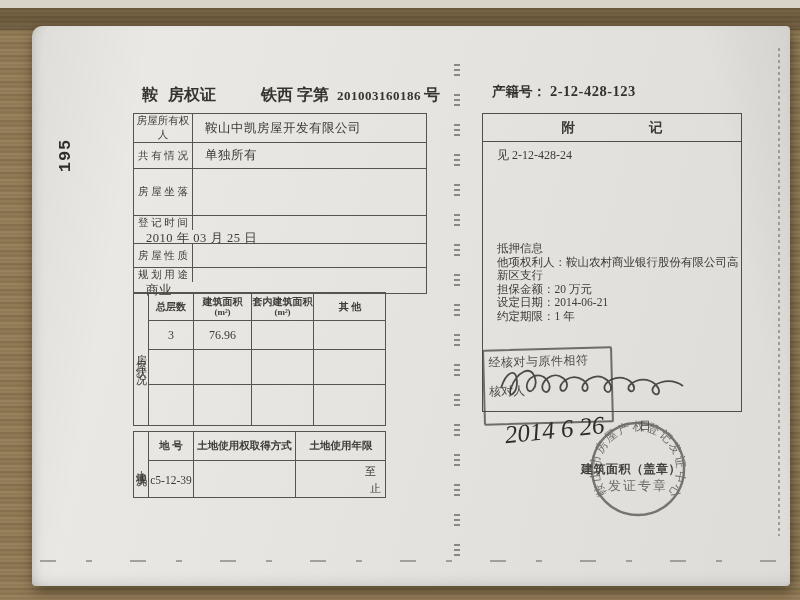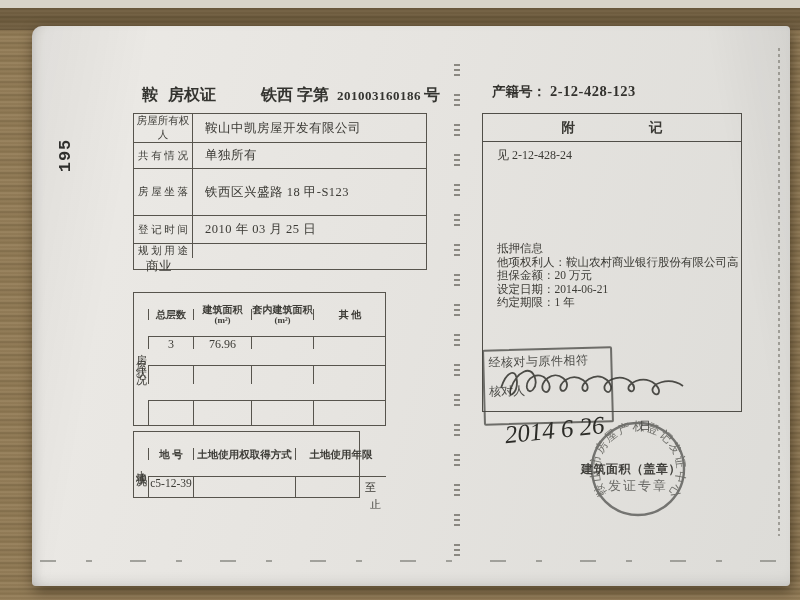--- a/index.html
+++ b/index.html
@@ -25,32 +25,32 @@
   .t-zidi{margin-left:4px;}
   .t-number{margin-left:8px;font-size:13px;letter-spacing:0.5px;}
   .t-hao{margin-left:3px;}
   
   .fields{position:absolute;left:101px;top:87px;width:294px;border:1px solid #57544d;box-sizing:border-box;background:transparent;}
   .fr{display:flex;border-top:1px solid #57544d;}
   .fr:first-child{border-top:none;}
   .fl{width:59px;border-right:1px solid #57544d;display:flex;align-items:center;justify-content:center;
     text-align:center;font-size:10.5px;color:#3d3c37;padding:0 1px;box-sizing:border-box;}
   .fv{flex:1;display:flex;align-items:center;padding-left:12px;font-size:12.5px;color:#3b3a35;letter-spacing:0.5px;}
-  .h29{height:28px;} .h26{height:25px;} .h47{height:46px;} .h28{height:27px;} .h24{height:23px;} .h25{height:25px;flex-direction:column;}
+  .h29{height:28px;} .h26{height:25px;} .h47{height:46px;} .h28{height:27px;flex-direction:column;} .h24{height:23px;} .h25{height:25px;flex-direction:column;}
   
   .house{position:absolute;left:101px;top:266px;width:253px;height:134px;border:1px solid #57544d;box-sizing:border-box;
     display:grid;grid-template-columns:14px 45px 58px 62px 73px;grid-template-rows:27px 29px 35px 41px;}
   .vlabel{grid-column:1;grid-row:1/5;display:flex;align-items:center;justify-content:center;
     writing-mode:vertical-lr;text-orientation:upright;font-size:11px;letter-spacing:7px;color:#3d3c37;}
-  .hc{border-left:1px solid #57544d;display:flex;justify-content:center;box-sizing:border-box;margin-top:16px;}
+  .hc{border-left:1px solid #57544d;display:flex;align-items:center;justify-content:center;box-sizing:border-box;}
   .hh{flex-direction:column;font-size:10px;font-weight:bold;line-height:11px;color:#3d3c37;text-align:center;}
   .hh .sub{font-size:9px;font-weight:bold;}
   .hd{border-top:1px solid #57544d;font-size:12px;color:#3b3a35;}
   
-  .land{position:absolute;left:101px;top:405px;width:227px;height:67px;border:1px solid #57544d;box-sizing:border-box;
+  .land{position:absolute;left:101px;top:405px;width:253px;height:67px;border:1px solid #57544d;box-sizing:border-box;
     display:grid;grid-template-columns:14px 45px 102px 91px;grid-template-rows:28px 38px;}
   .vlabel2{grid-column:1;grid-row:1/3;display:flex;align-items:center;justify-content:center;
     writing-mode:vertical-lr;text-orientation:upright;font-size:11px;letter-spacing:2px;color:#3d3c37;}
   .lh{font-size:10.5px;font-weight:bold;color:#3d3c37;}
   .ld{border-top:1px solid #57544d;font-size:11.5px;color:#3b3a35;}
   .term-cell{position:relative;}
   .term-to{position:absolute;right:10px;top:3px;font-size:11px;}
   .term-end{position:absolute;right:5px;top:20px;font-size:11px;}
   
   .prop-row{position:absolute;left:460px;top:57px;display:flex;align-items:baseline;font-weight:bold;color:#33322e;}
@@ -102,25 +102,28 @@
       <div class="fr h29">
         <div class="fl">房屋所有权人</div>
         <div class="fv">鞍山中凯房屋开发有限公司</div>
       </div>
       <div class="fr h26">
         <div class="fl">共 有 情 况</div>
         <div class="fv">单独所有</div>
       </div>
       <div class="fr h47">
         <div class="fl">房 屋 坐 落</div>
-        <div class="fv">铁西区兴盛路 18 甲-S123</div>
       </div>
       <div class="fr h28">
         <div class="fl">登 记 时 间</div>
         <div class="fv">2010 年 03 月 25 日</div>
+      </div>
+      <div class="fr h24">
+        <div class="fl">房 屋 性 质</div>
+        <div class="fv"></div>
       </div>
       <div class="fr h25">
         <div class="fl">规 划 用 途</div>
         <div class="fv">商业</div>
       </div>
     </div>
 
     <div class="house">
       <div class="vlabel">房屋状况</div>
       <div class="hc hh">
@@ -173,20 +176,21 @@
 
     <div class="remarks">
       <div class="remarks-header">
         <span>附</span>
         <span>记</span>
       </div>
       <div class="remark-ref">见 2-12-428-24</div>
       <div class="mortgage">
         <div>抵押信息</div>
         <div>他项权利人：鞍山农村商业银行股份有限公司高</div>
+        <div>新区支行</div>
         <div>担保金额：20 万元</div>
         <div>设定日期：2014-06-21</div>
         <div>约定期限：1 年</div>
       </div>
     </div>
 
     <div class="vstamp">
       <div class="vs1">经核对与原件相符</div>
       <div class="vs2">核对人</div>
     </div>

